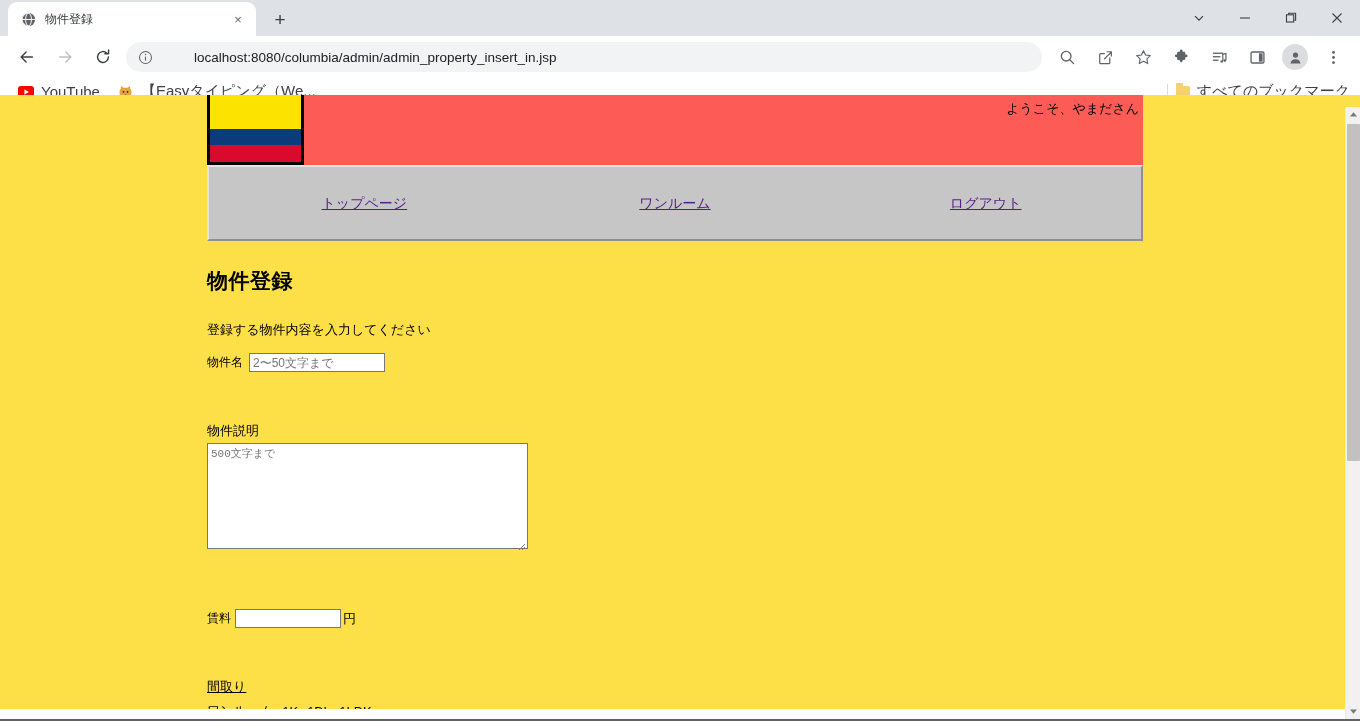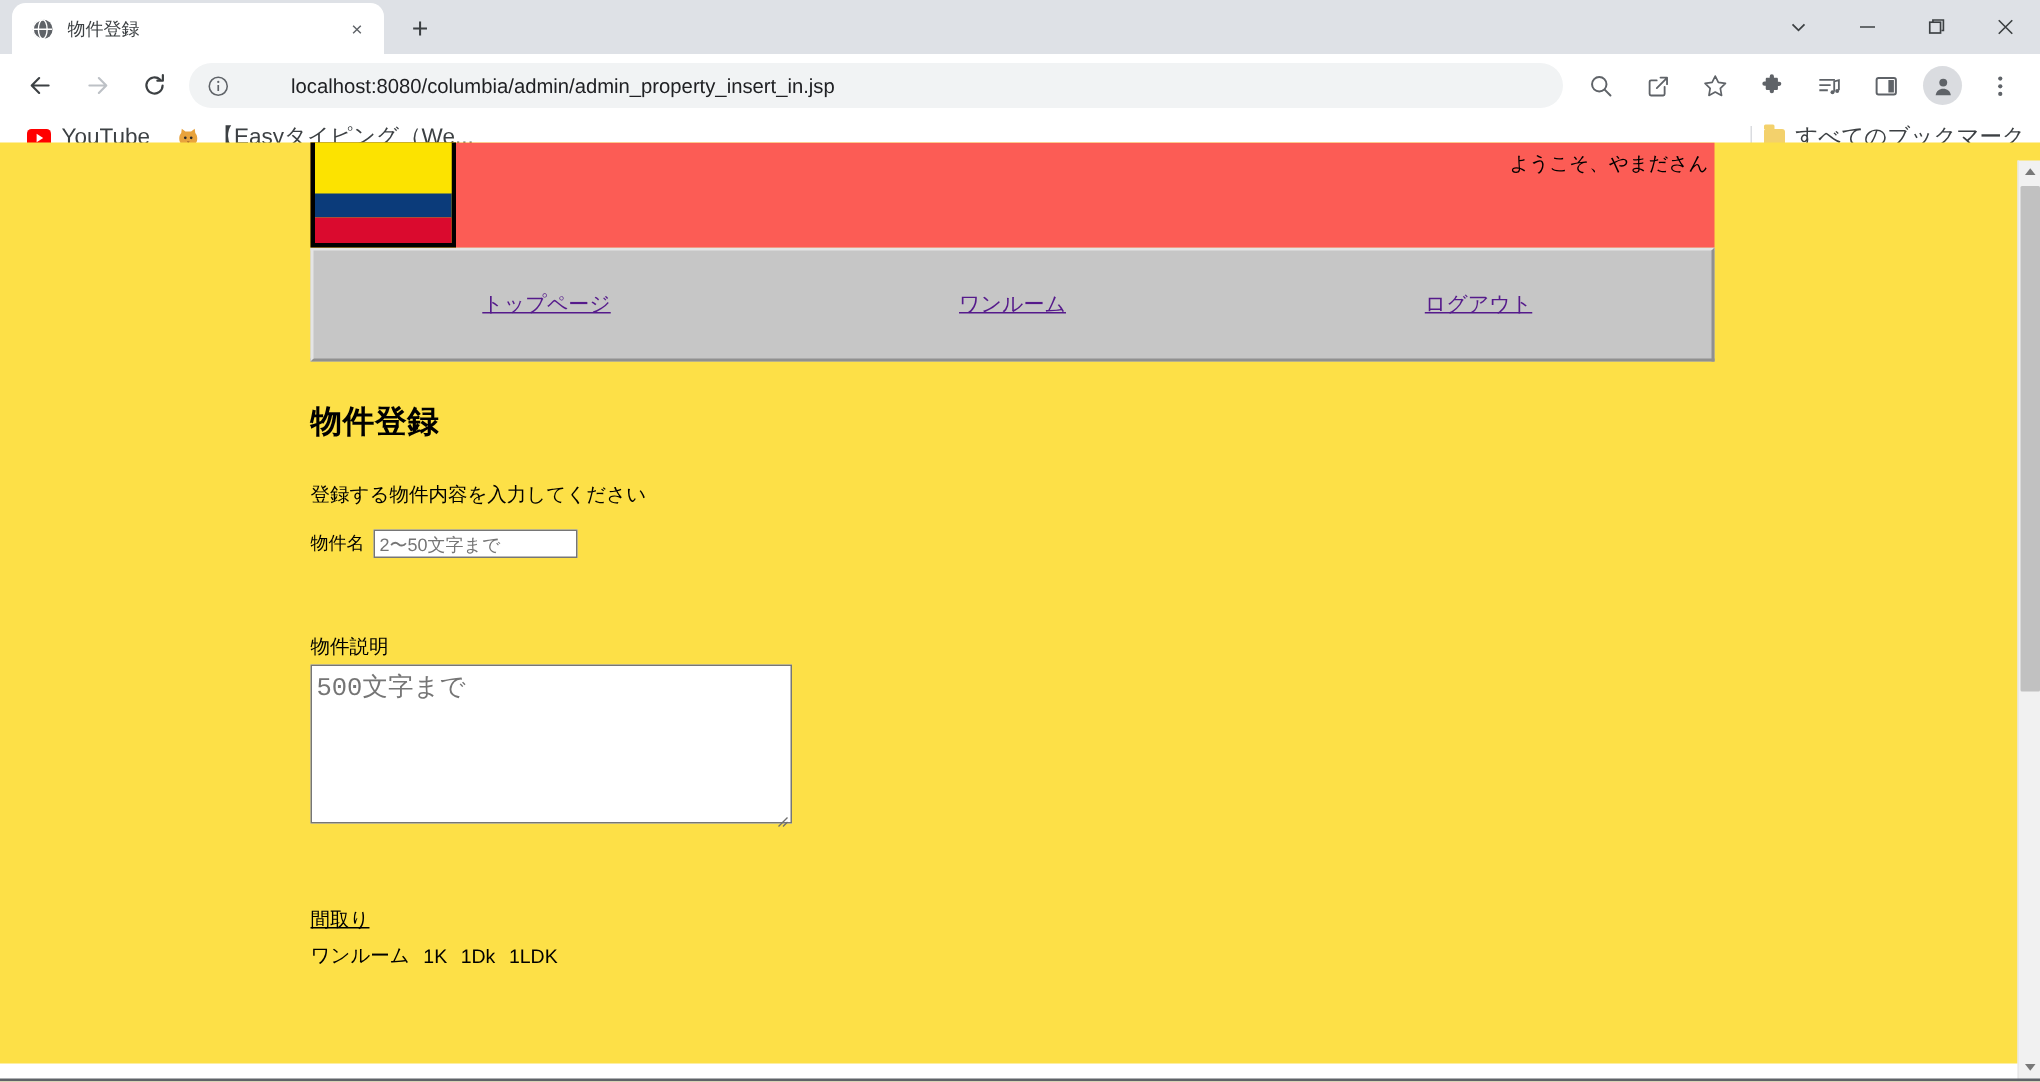--- a/index.html
+++ b/index.html
@@ -149,21 +149,21 @@
     padding: 1px 3px; outline: none;
   }
   .txt-input::placeholder { color: #757575; }
   .input-name { width: 136px; height: 19px; margin-left: 6px; }
 
   .block-desc { margin-top: 50px; }
   .desc-label { font-size: 13px; margin-bottom: 3px; }
   .desc-area {
     width: 321px; height: 106px; resize: none;
     font-family: "Liberation Mono", "DejaVu Sans Mono", monospace;
-    font-size: 17px; border: 1px solid #767676;
+    font-size: 11px; border: 1px solid #767676;
     background: #fff; color: #000; padding: 2px 3px; outline: none;
   }
   .desc-area::placeholder { color: #757575; }
   .desc-wrap { position: relative; width: 321px; }
   .resize-grip {
     position: absolute; right: 2px; bottom: 2px;
     width: 10px; height: 10px; pointer-events: none;
   }
 
   .block-rent { margin-top: 56px; display: flex; align-items: center; }
@@ -390,20 +390,25 @@
         <div class="block-desc">
           <div class="desc-label">物件説明</div>
           <div class="desc-wrap">
             <textarea class="desc-area" placeholder="500文字まで" style=""></textarea>
             <svg class="resize-grip" viewBox="0 0 10 10">
               <path d="M9 3L3 9M9 6L6 9" stroke="#6f6f6f" stroke-width="0.9"></path>
             </svg>
           </div>
         </div>
 
+        <div class="block-rent">
+          <span class="lbl">賃料</span>
+          <input class="txt-input input-rent" type="text" placeholder="" style="">
+          <span class="yen">円</span>
+        </div>
 
         <div class="block-layout">
           <div class="layout-label">間取り</div>
 
           <div class="radio-row">
             <label class="radio-item">
 
               <span>ワンルーム</span>
             </label>
             <label class="radio-item">

